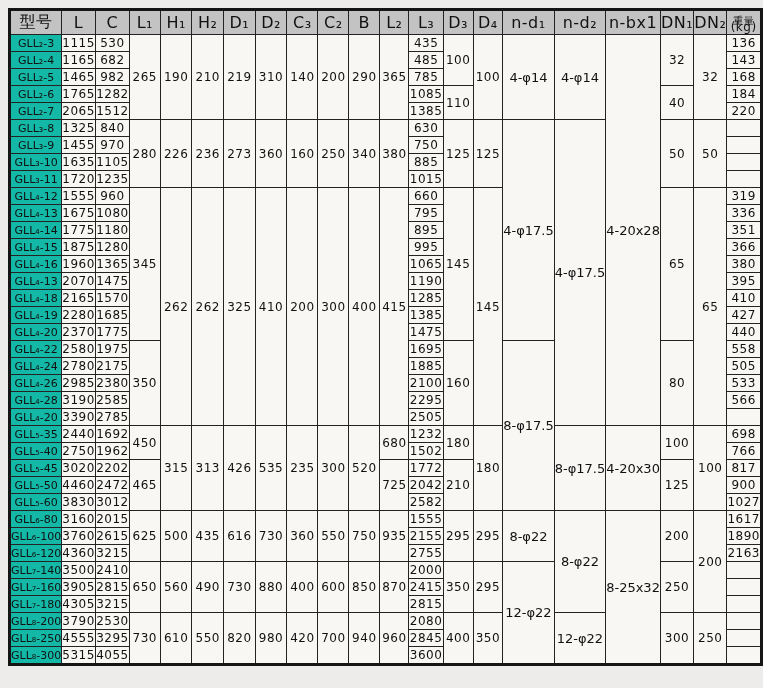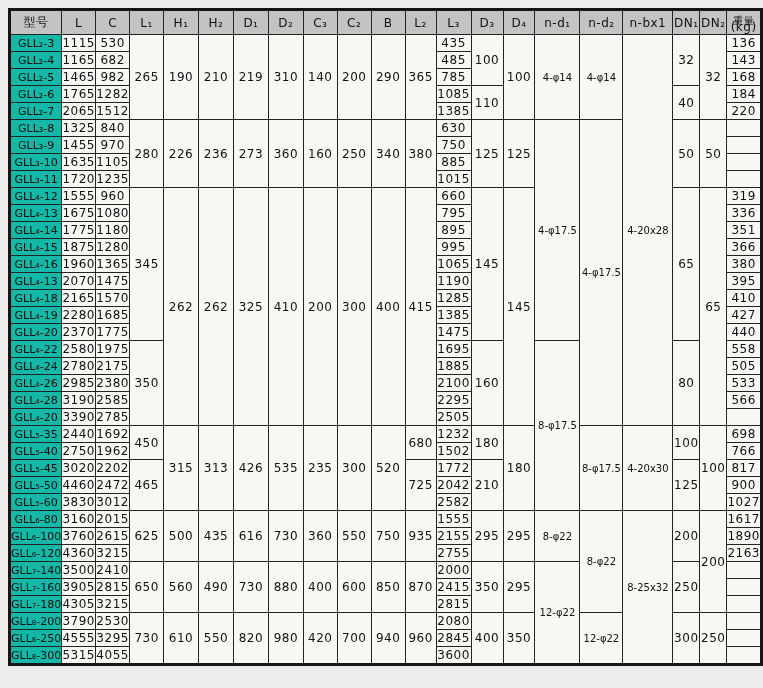--- a/index.html
+++ b/index.html
@@ -23,34 +23,34 @@
     border:1px solid #232323;
     padding:0;
     text-align:center;
     vertical-align:middle;
     overflow:hidden;
     white-space:nowrap;
   }
   th{
     height:23px;
     background:#c3c3c3;
-    font-size:12px;
+    font-size:16px;
     font-weight:normal;
     letter-spacing:0.5px;
   }
   th .kg{display:block;font-size:12px;line-height:7px;margin-top:-2px;}
   th.wt-h{font-size:10px;line-height:11px;}
   td{height:16px;font-size:12px;letter-spacing:0.5px;}
   td.model{
     background:#14b8a6;
     font-size:11px;
     letter-spacing:0px;
   }
   td.blank{background:#f8f7f4;}
-  td.spec{font-size:10px;letter-spacing:0px;}
+  td.spec{font-size:13px;letter-spacing:0px;}
 </style>
 </head>
 <body>
 
 <div id="sheet">
   <table>
     <colgroup>
         <col style="width: 46px;">
         <col style="width: 34px;">
         <col style="width: 34px;">

